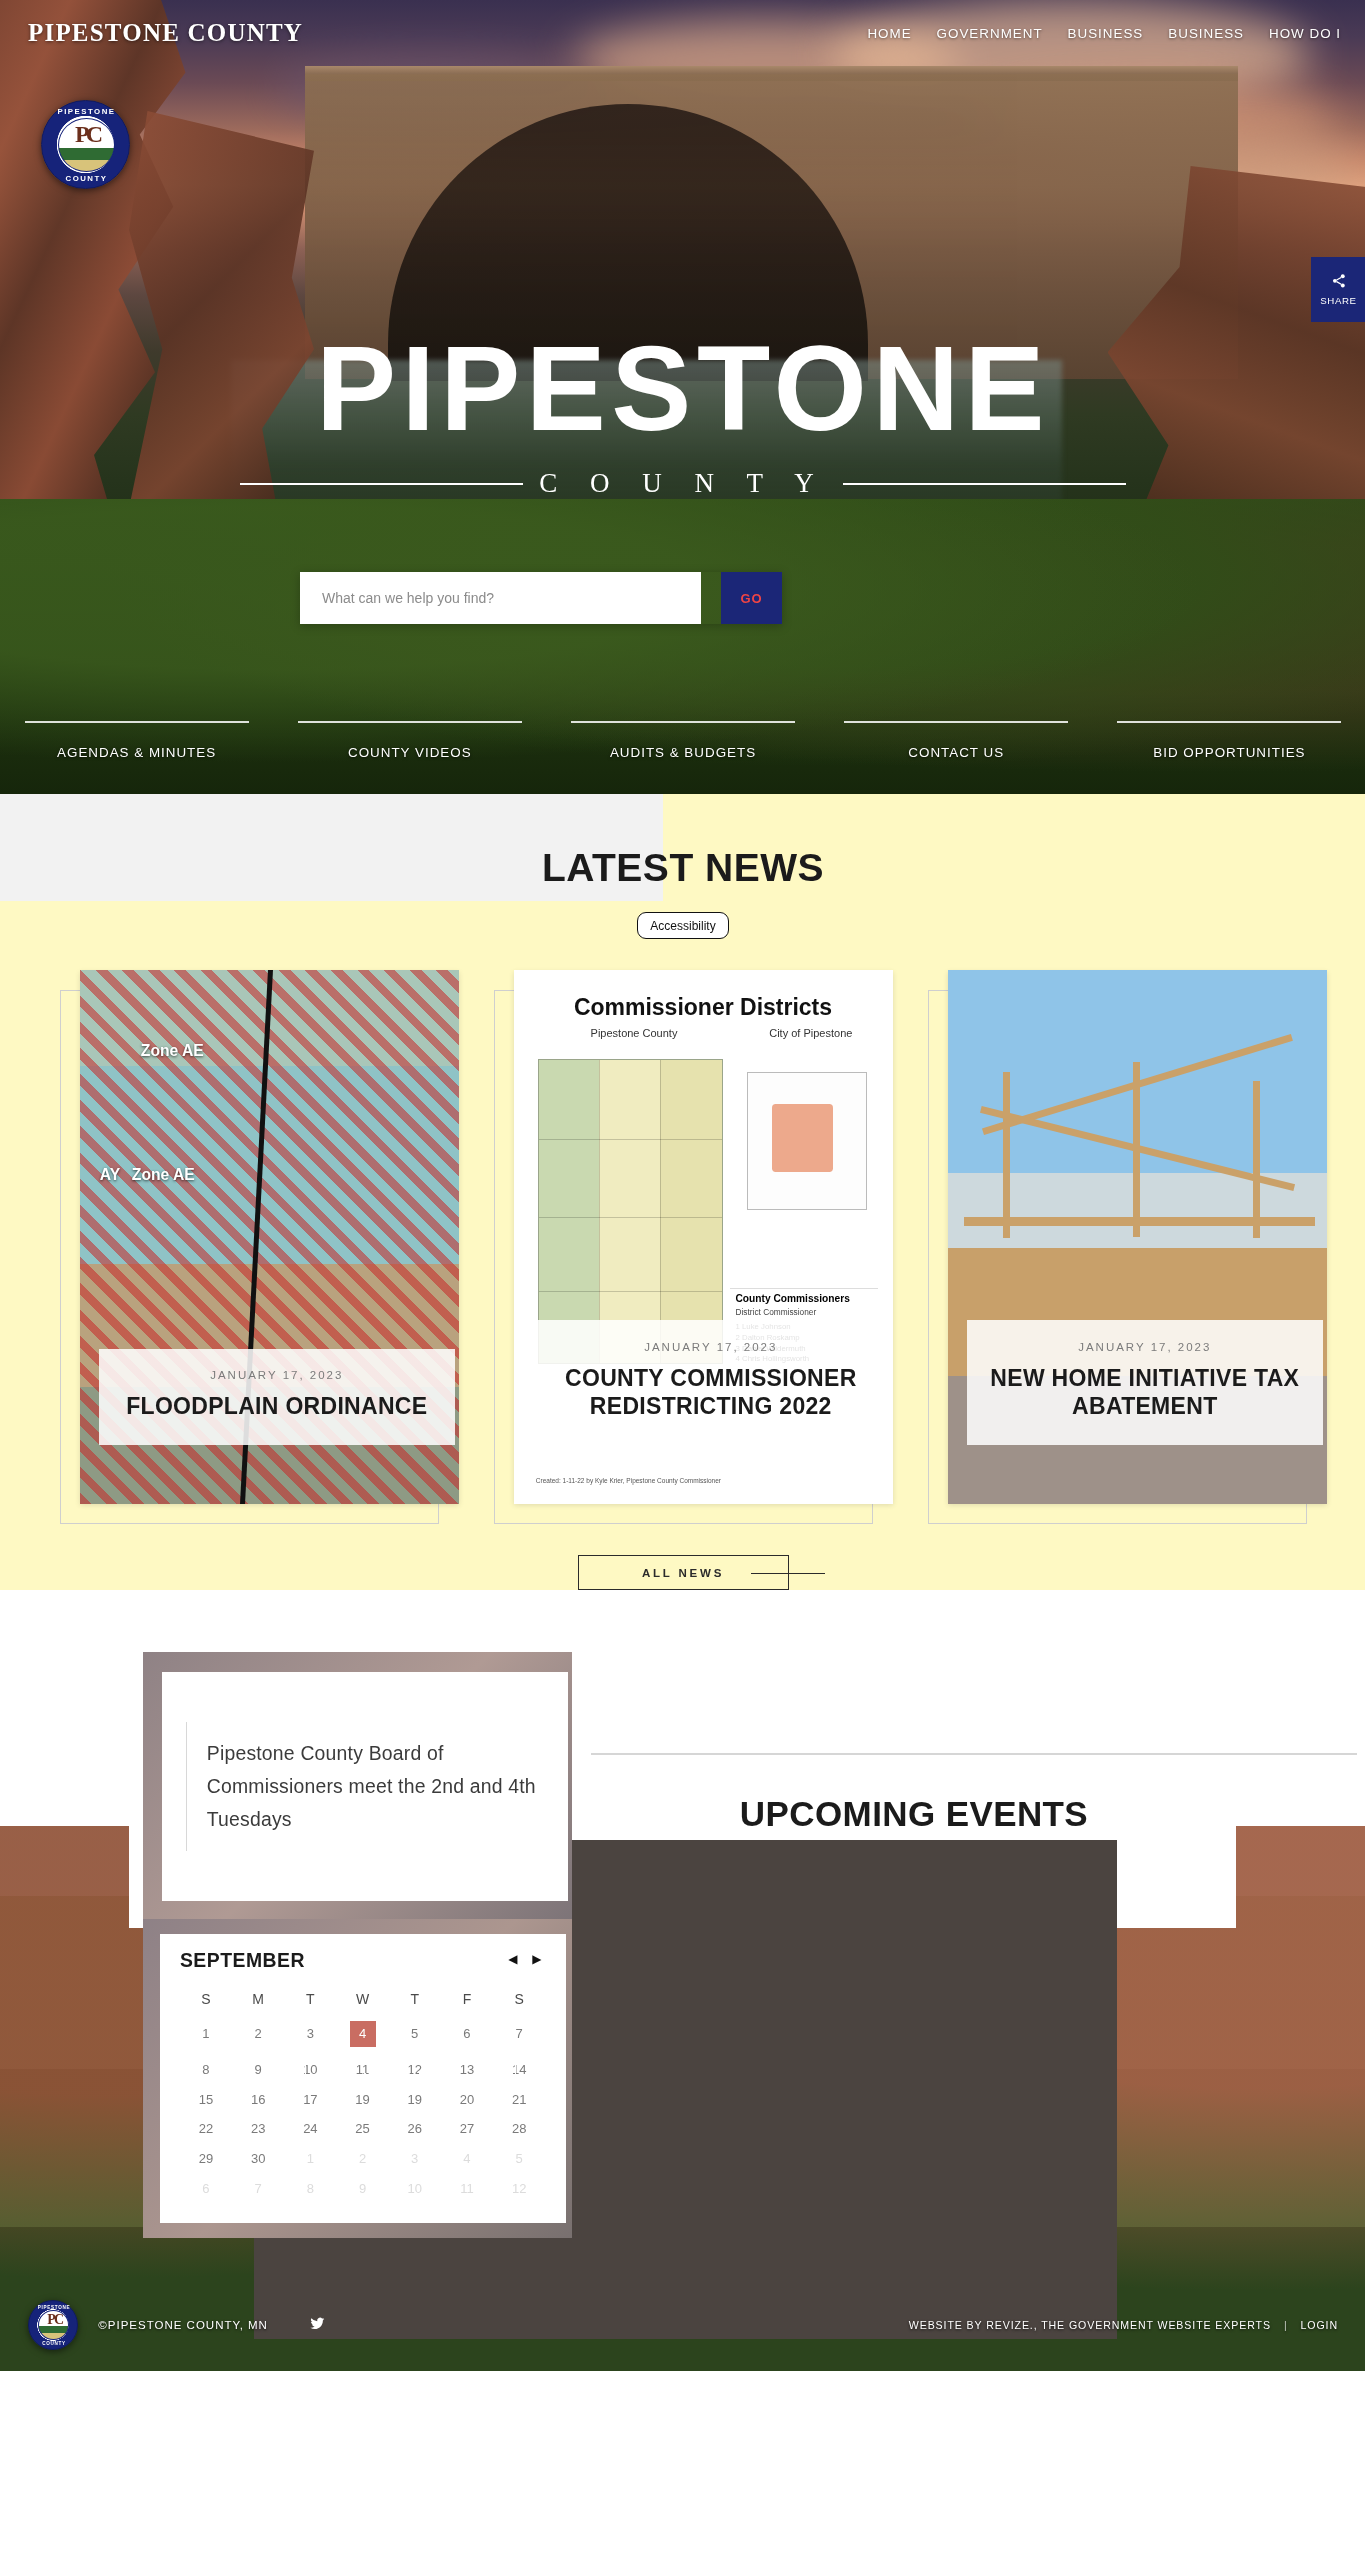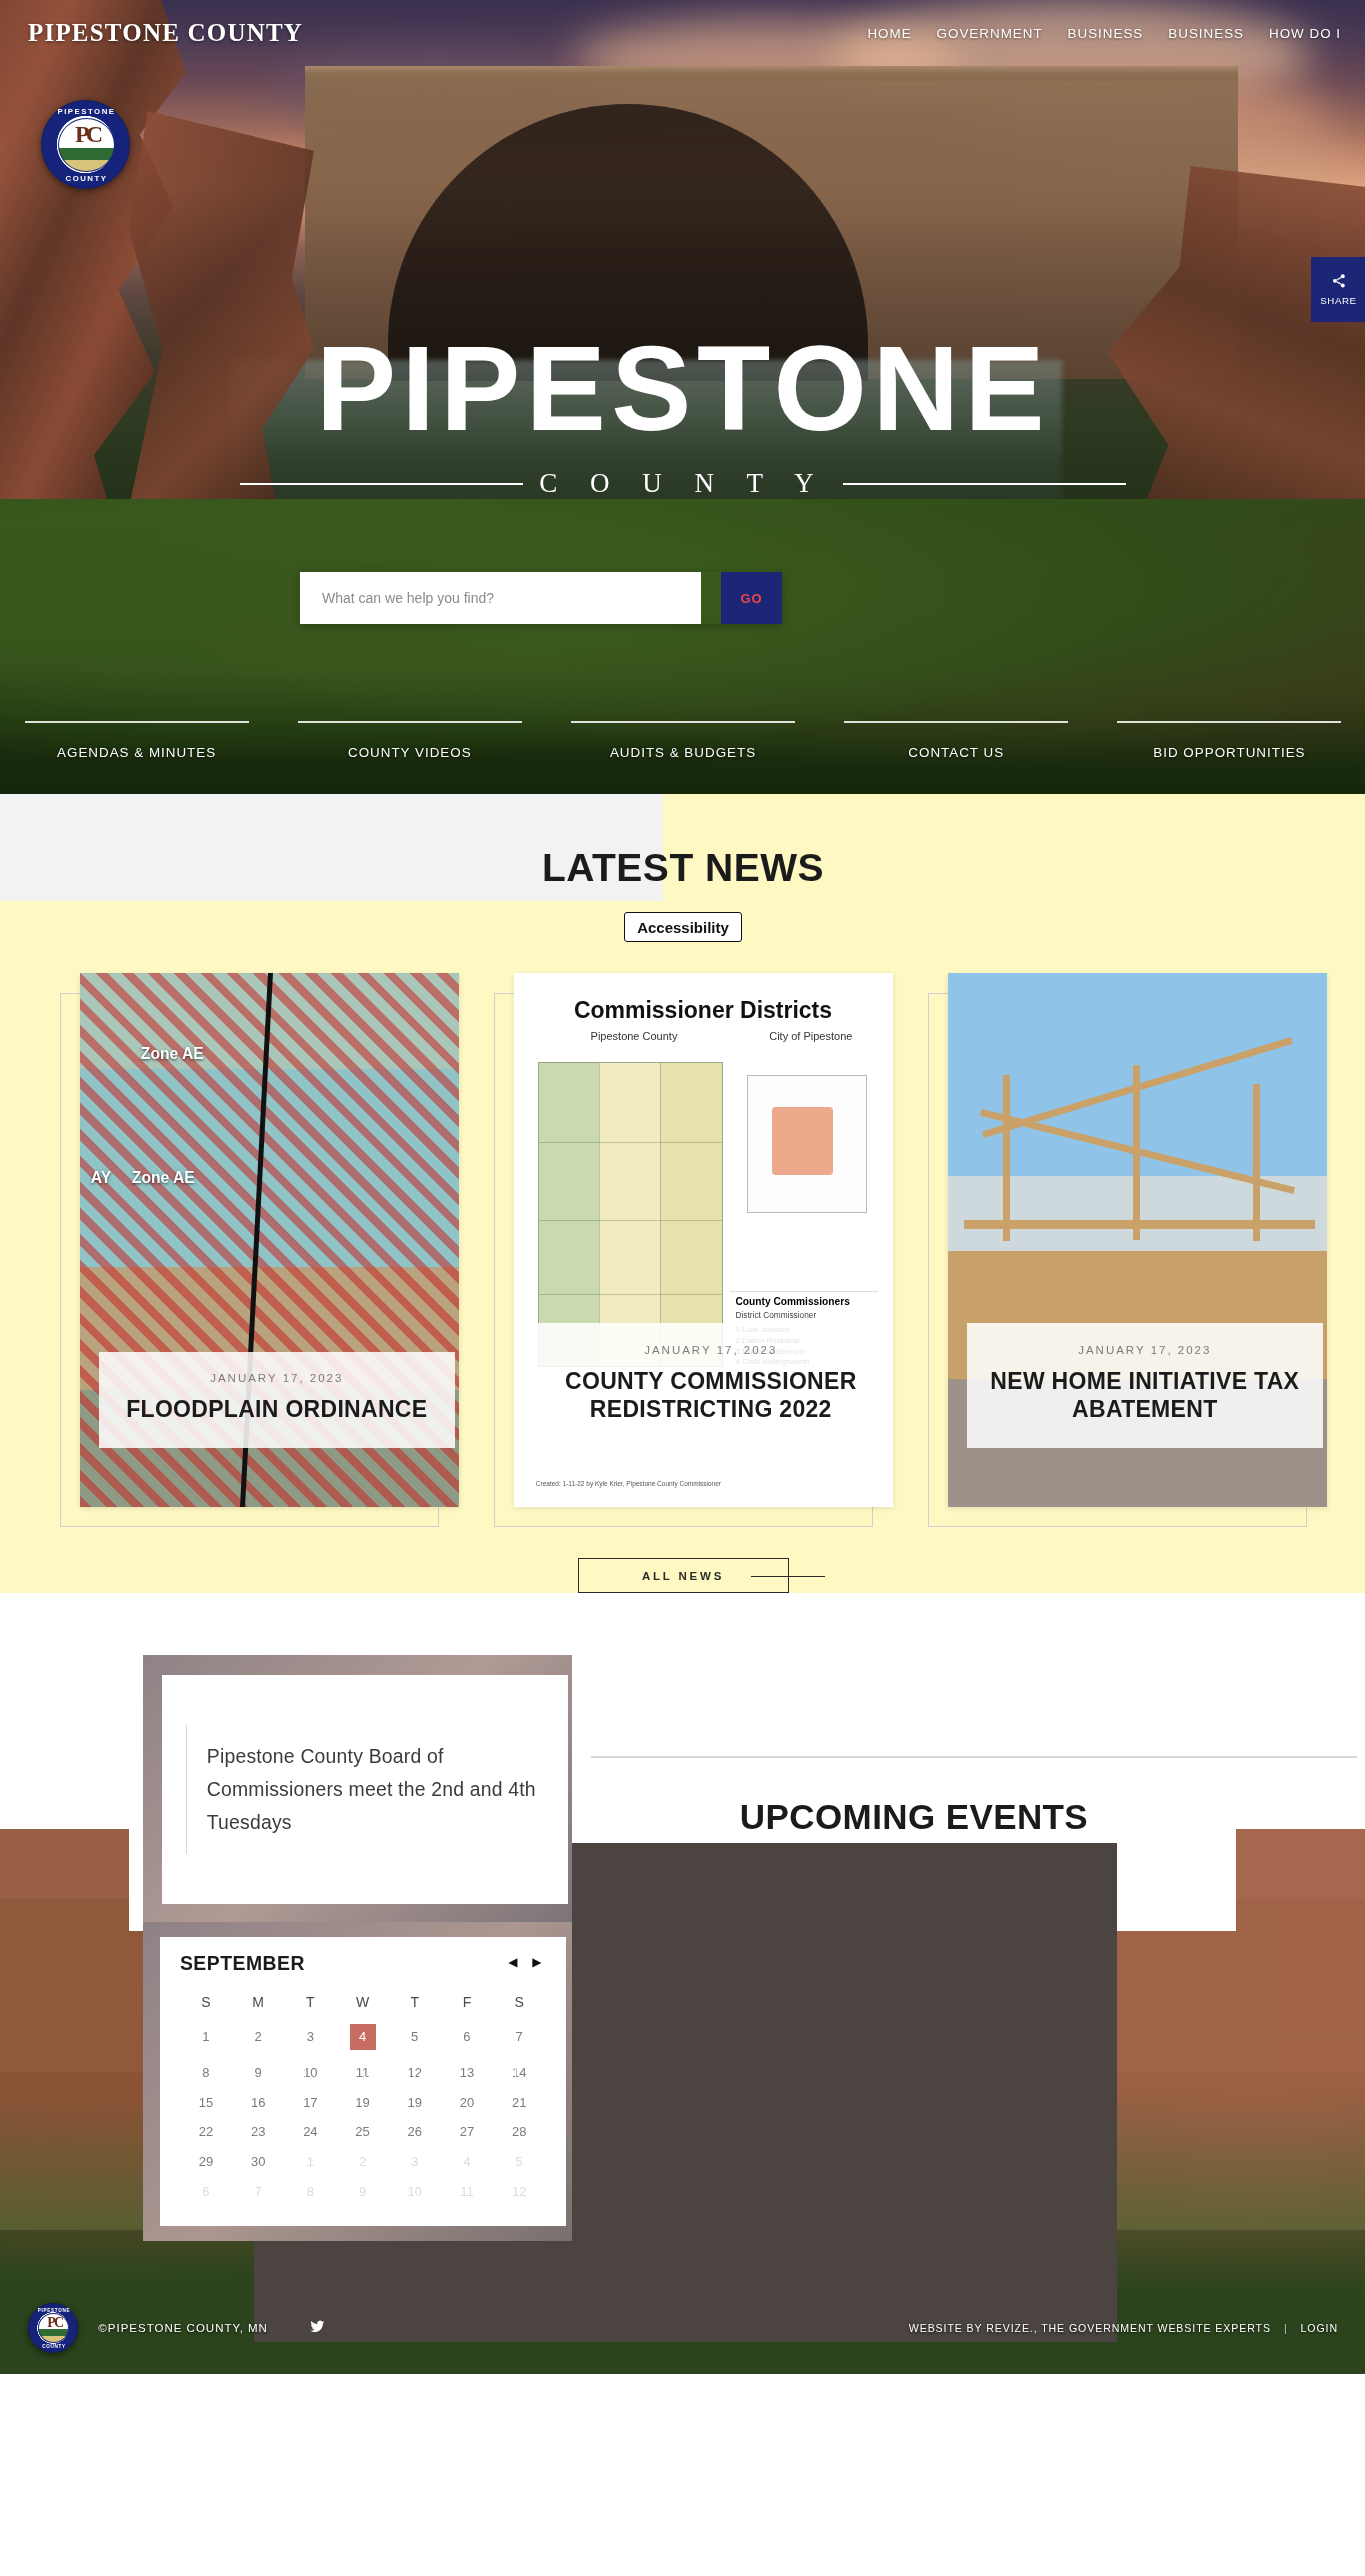--- a/index.html
+++ b/index.html
@@ -190,22 +190,22 @@
   .news-section{ position:relative; width:1366px; background:#fef9c3; padding-top:52px; }
   .news-bg-left{
     position:absolute; left:0; top:0; width:663px; height:107px; background:#f2f2f2;
   }
   .news-title{
     position:relative; text-align:center; font-size:39px; font-weight:700; letter-spacing:0.5px;
     color:#1b1b1b;
   }
   .a11y-wrap{ position:relative; display:flex; justify-content:center; margin-top:22px; }
   .a11y-btn{
-    border:1.8px solid #111; background:#fff; border-radius:3px; padding:5.5px 12px;
-    font-size:15px; font-weight:700; color:#111; cursor:pointer;
+    border:1.8px solid #111; background:#fff; border-radius:9px; padding:5.5px 12px;
+    font-size:12px; font-weight:400; color:#111; cursor:pointer;
   }
 
   .cards{
     position:relative; display:flex; justify-content:center; gap:55px; margin-top:31px;
   }
   .card{ position:relative; width:379px; height:554px; }
   .card-frame{
     position:absolute; left:0; top:20.3px; width:379px; height:534px;
     border:1.8px solid #cfcfcf;
   }
@@ -473,21 +473,21 @@
     </div>
 
     <div class="cards">
 
       <article class="card">
         <div class="card-frame"></div>
         <div class="card-img">
           <div class="art-flood">
             <span class="lbl" style="left:61px;top:72px;">Zone AE</span>
             <span class="lbl" style="left:52px;top:196px;">Zone AE</span>
-            <span class="lbl" style="left:11px;top:196px;">AY</span>
+            <span class="lbl" style="left:20px;top:196px;">AY</span>
           </div>
         </div>
         <div class="card-overlay">
           <div class="card-date">JANUARY 17, 2023</div>
           <h3 class="card-heading">FLOODPLAIN ORDINANCE</h3>
         </div>
       </article>
 
       <article class="card">
         <div class="card-frame"></div>

